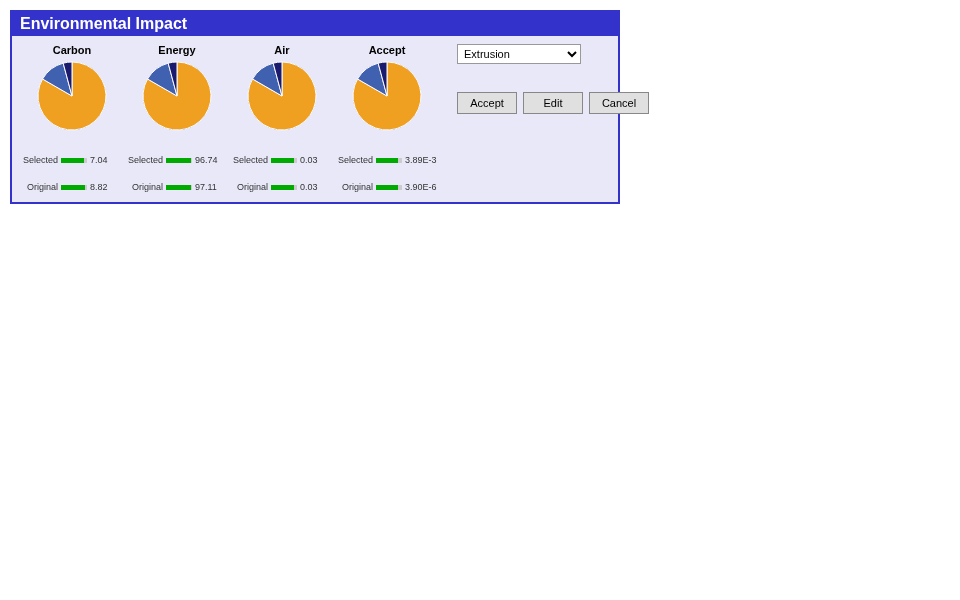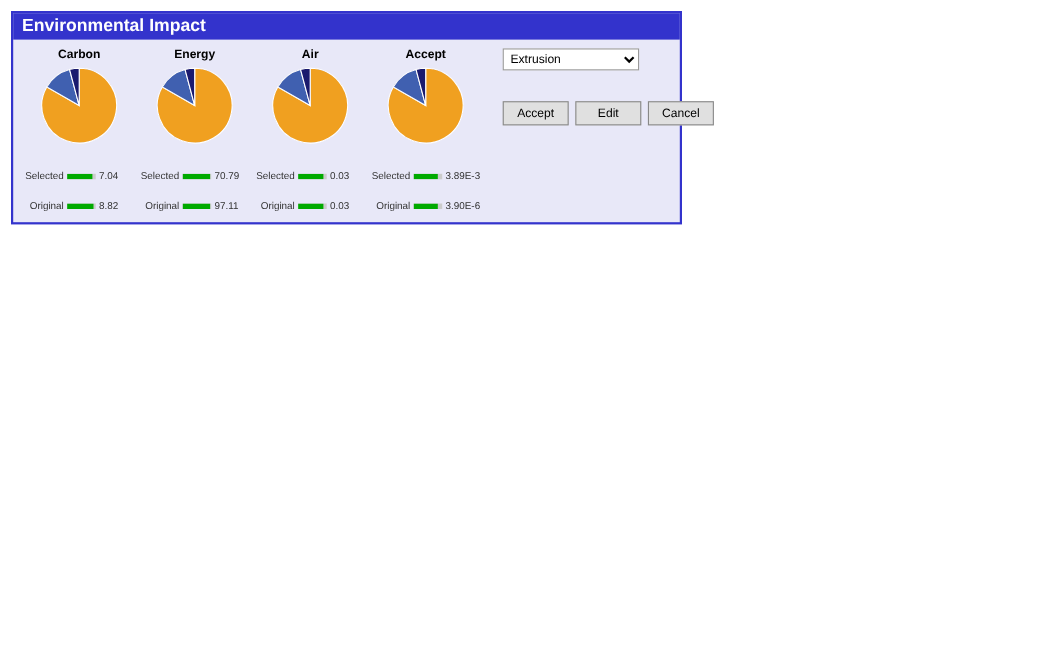--- a/index.html
+++ b/index.html
@@ -191,21 +191,21 @@
               <path d="M36,36 L36.00,2.00 A34,34 0 1,1 6.56,19.00 Z" fill="#f0a020" stroke="white" stroke-width="1"></path>
               <path d="M36,36 L6.56,19.00 A34,34 0 0,1 27.20,3.16 Z" fill="#4060b0" stroke="white" stroke-width="1"></path>
               <path d="M36,36 L27.20,3.16 A34,34 0 0,1 36.00,2.00 Z" fill="#1a1a6e" stroke="white" stroke-width="1"></path>
             </svg></div>
           <div class="bar-section">
             <div class="bar-row">
       <span class="bar-row-label">Selected</span>
       <div class="bar-track">
         <div class="bar-fill-selected" style="width:95%"></div>
       </div>
-      <span class="bar-value">70.79</span>
+      <span class="bar-value">96.74</span>
     </div>
             <div class="bar-row">
       <span class="bar-row-label">Original</span>
       <div class="bar-track">
         <div class="bar-fill-original" style="width:98%"></div>
       </div>
       <span class="bar-value">97.11</span>
     </div>
           </div>
         </div>

